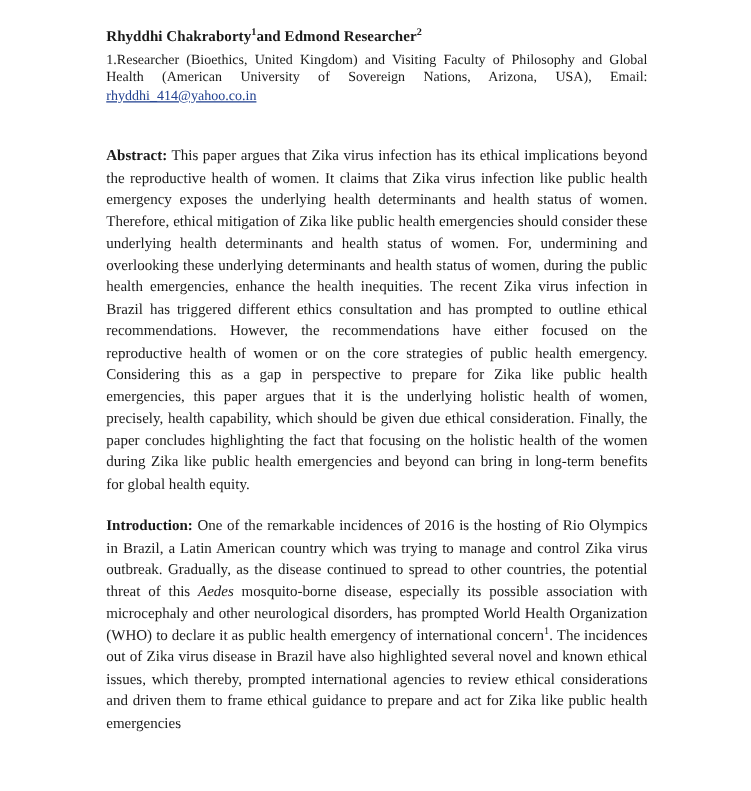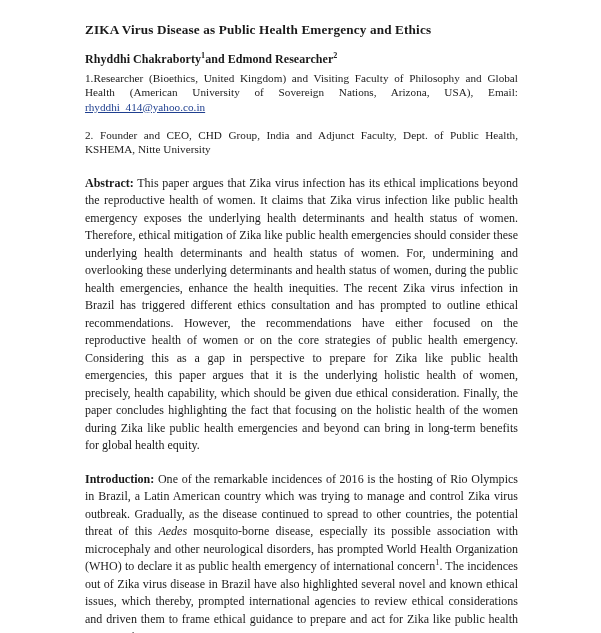--- a/index.html
+++ b/index.html
@@ -89,29 +89,27 @@
     font-size: 0.68em;
     vertical-align: super;
     line-height: 0;
   }
 </style>
 </head>
 <body>
 
 <div class="page">
 
-  <h1 class="doc-title">ZIKA Virus Disease as Public Health Emergency and Ethics</h1>
 
   <p class="authors">
     <span>Rhyddhi Chakraborty</span><sup>1</sup><span>and </span><span>Edmond Researcher</span><sup>2</sup>
   </p>
 
   <div class="affiliations">
     <span class="affil-justified"><span>1.</span><span>Researcher (Bioethics, United Kingdom) and Visiting Faculty of Philosophy and Global Health (American University of Sovereign Nations, Arizona, USA), Email: </span><a class="email-link" href="#">rhyddhi_414@yahoo.co.in</a></span>
-    <span class="affil-line"><span>2.</span><span> Founder and CEO, CHD Group, India and Adjunct Faculty, Dept. of Public Health, KSHEMA, Nitte University</span></span>
   </div>
 
   <p class="sec abstract">
     <b class="lead">Abstract:</b><span> This paper argues that Zika virus infection has its ethical implications beyond the reproductive health of women. It claims that Zika virus infection like public health emergency exposes the underlying health determinants and health status of women. Therefore, ethical mitigation of Zika like public health emergencies should consider these underlying health determinants and health status of women. For, undermining and overlooking these underlying determinants and health status of women, during the public health emergencies, enhance the health inequities. The recent Zika virus infection in Brazil has triggered different ethics consultation and has prompted to outline ethical recommendations. However, the recommendations have either focused on the reproductive health of women or on the core strategies of public health emergency. Considering this as a gap in perspective to prepare for Zika like public health emergencies, this paper argues that it is the underlying holistic health of women, precisely, health capability, which should be given due ethical consideration. Finally, the paper concludes highlighting the fact that focusing on the holistic health of the women during Zika like public health emergencies and beyond can bring in long-term benefits for global health equity.</span>
   </p>
 
 
   <p class="sec intro">
     <b class="lead">Introduction:</b><span> One of the remarkable incidences of 2016 is the hosting of Rio Olympics in Brazil, a Latin   American country which was trying to manage and control Zika virus outbreak. Gradually, as the disease continued to spread to other countries, the potential threat of this </span><i>Aedes</i><span> mosquito-borne disease, especially its possible association with microcephaly and other neurological disorders, has prompted World Health Organization (WHO) to declare it as public health emergency of international concern</span><sup>1</sup><span>. The incidences out of Zika virus disease in Brazil have also highlighted several novel and known ethical issues, which thereby, prompted international agencies to review ethical considerations and driven them to frame ethical guidance to prepare and act for Zika like public health emergencies</span>
   </p>

